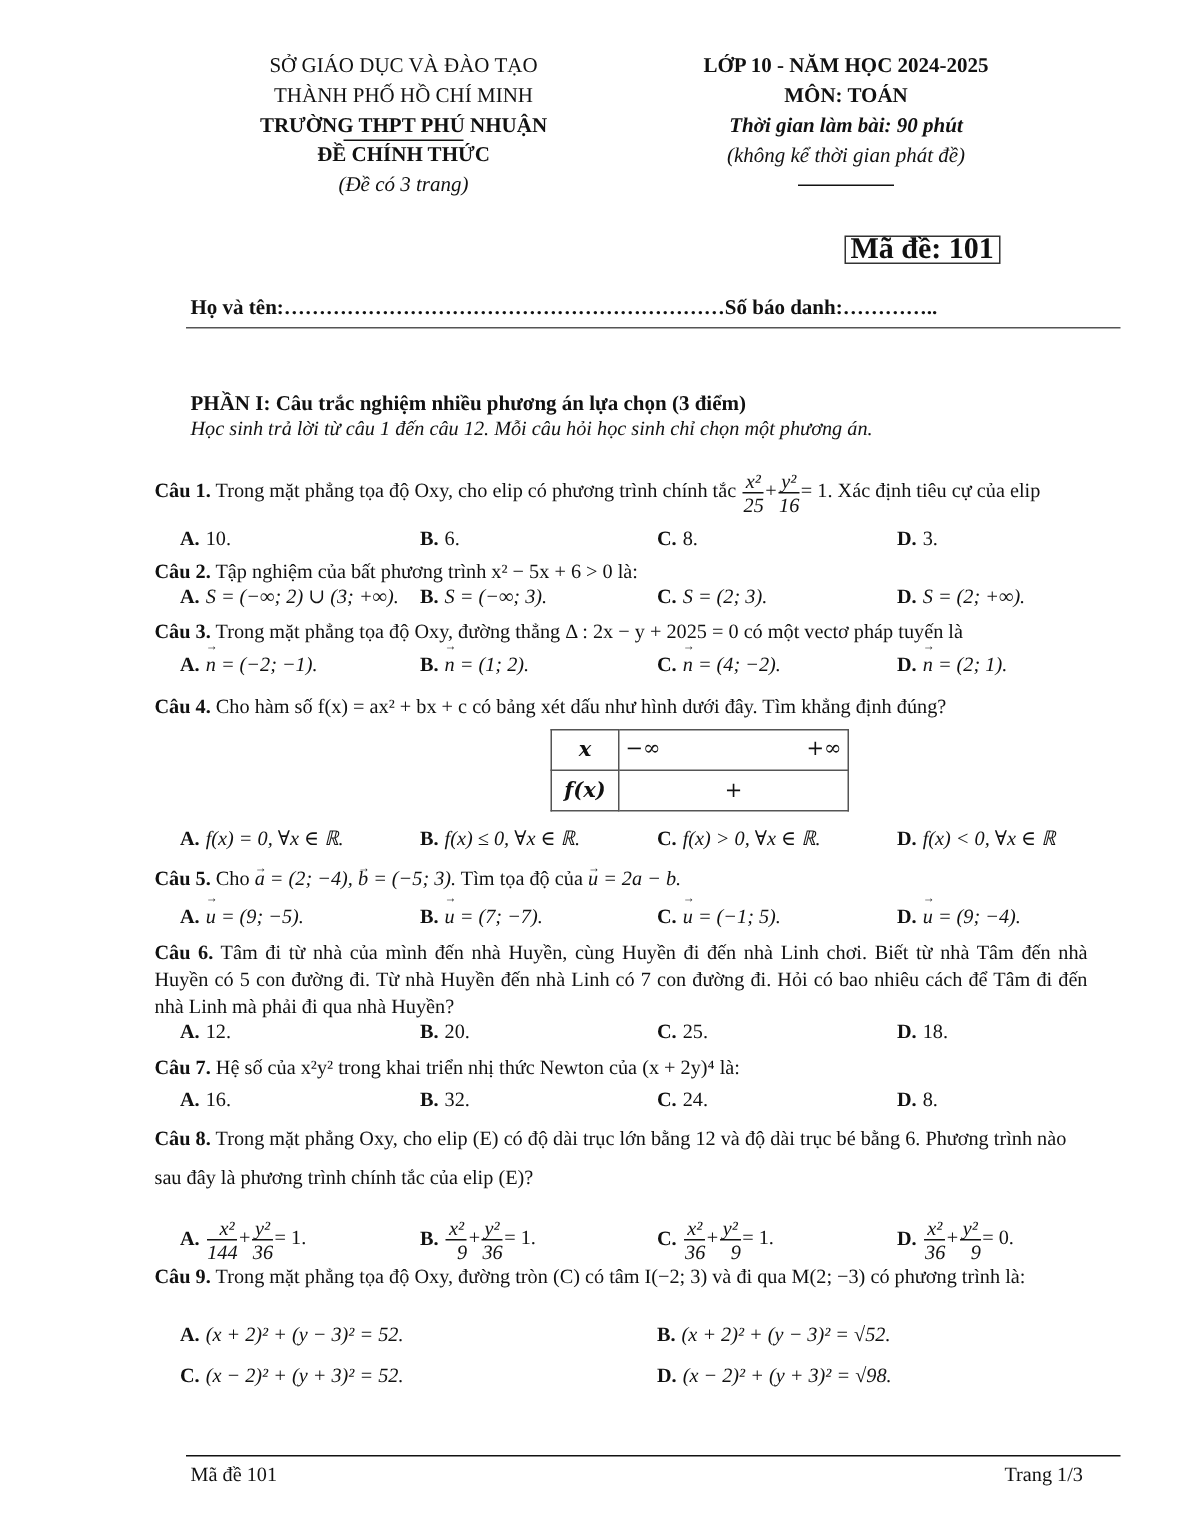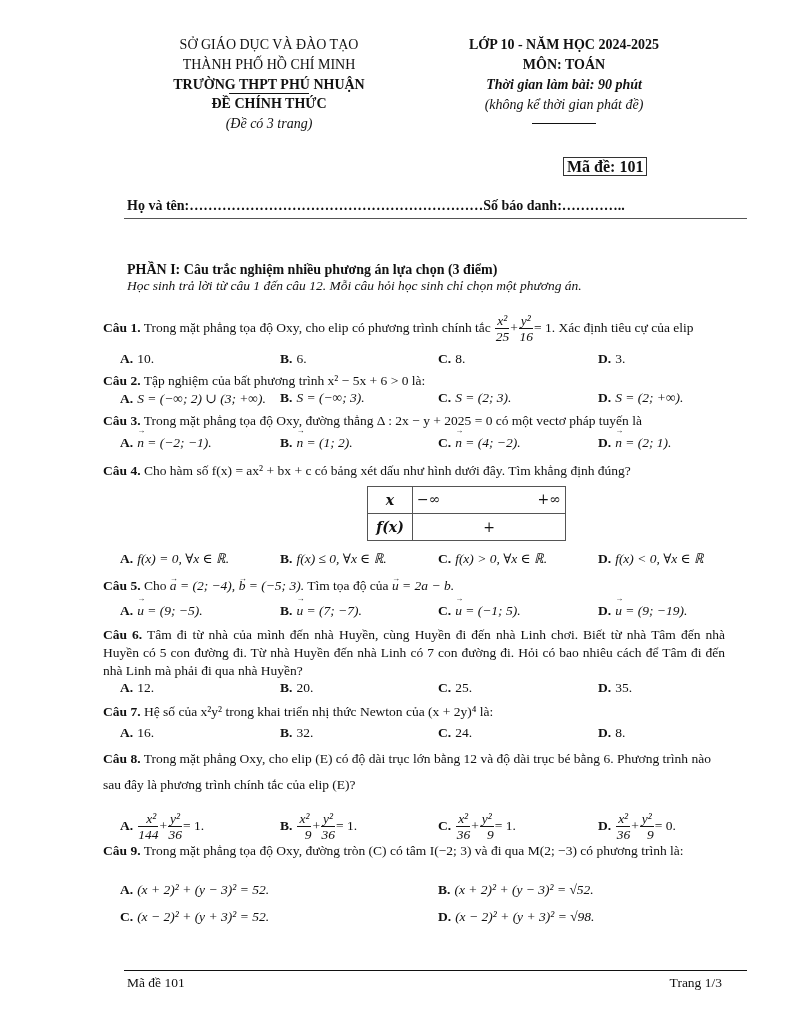--- a/index.html
+++ b/index.html
@@ -12,21 +12,21 @@
   .abs { position: absolute; margin-left: 24px; }
   .b { font-weight: bold; }
   .i { font-style: italic; }
 
   
   #hdr-left { left: 110px; top: 35px; width: 270px; text-align: center; line-height: 20px; font-size: 14px; }
   #hdr-left .school { font-weight: bold; display: inline-block; }
   #hdr-left .uline { display:block; width: 80px; height: 1px; background:#111; margin: -2px auto 0 auto; }
   #hdr-right { left: 390px; top: 35px; width: 300px; text-align: center; line-height: 20px; font-size: 14px; }
   #hdr-right .rule { display:block; width: 64px; height: 1px; background:#111; margin: 8px auto 0 auto; }
-  #exam-code { left: 539px; top: 157px; border: 1px solid #333; padding: 0 3px; font-weight: bold; font-size: 16px; line-height: 17px; }
+  #exam-code { left: 539px; top: 157px; border: 1px solid #333; padding: 0 3px; font-weight: bold; font-size: 20px; line-height: 17px; }
 
   #name-line { left: 103px; top: 198px; font-weight: bold; font-size: 14px; }
   #name-rule { left: 100px; top: 218px; width: 623px; height: 1px; background: #555; }
 
   #part1 { left: 103px; top: 262px; font-weight: bold; font-size: 14px; }
   #part1-note { left: 103px; top: 278px; font-style: italic; font-size: 13.5px; }
 
   .q { position: absolute; left: 103px; width: 622px; line-height: 19px; }
   .qn { font-weight: bold; }
   .opts { position: absolute; left: 120px; width: 600px; height: 20px; }
@@ -144,32 +144,32 @@
   <span>Cho</span>
   <span class="vec">a = (2; −4),</span>
   <span class="vec">b = (−5; 3).</span>
   <span>Tìm tọa độ của</span>
   <span class="vec">u = 2a − b.</span>
 </div>
 <div class="opts" style="top:603px;">
   <div class="opt o0"><span class="lbl">A.</span><span class="vec">u = (9; −5).</span></div>
   <div class="opt o1"><span class="lbl">B.</span><span class="vec">u = (7; −7).</span></div>
   <div class="opt o2"><span class="lbl">C.</span><span class="vec">u = (−1; 5).</span></div>
-  <div class="opt o3"><span class="lbl">D.</span><span class="vec">u = (9; −19).</span></div>
+  <div class="opt o3"><span class="lbl">D.</span><span class="vec">u = (9; −4).</span></div>
 </div>
 
 <div class="q" style="top:626px; line-height:18px; text-align:justify;">
   <span class="qn">Câu 6.</span>
   <span>Tâm đi từ nhà của mình đến nhà Huyền, cùng Huyền đi đến nhà Linh chơi. Biết từ nhà Tâm đến nhà Huyền có 5 con đường đi. Từ nhà Huyền đến nhà Linh có 7 con đường đi. Hỏi có bao nhiêu cách để Tâm đi đến nhà Linh mà phải đi qua nhà Huyền?</span>
 </div>
 <div class="opts" style="top:680px;">
   <div class="opt o0"><span class="lbl">A.</span><span>12.</span></div>
   <div class="opt o1"><span class="lbl">B.</span><span>20.</span></div>
   <div class="opt o2"><span class="lbl">C.</span><span>25.</span></div>
-  <div class="opt o3"><span class="lbl">D.</span><span>35.</span></div>
+  <div class="opt o3"><span class="lbl">D.</span><span>18.</span></div>
 </div>
 
 <div class="q" style="top:702px;">
   <span class="qn">Câu 7.</span>
   <span>Hệ số của x²y² trong khai triển nhị thức Newton của (x + 2y)⁴ là:</span>
 </div>
 <div class="opts" style="top:725px;">
   <div class="opt o0"><span class="lbl">A.</span><span>16.</span></div>
   <div class="opt o1"><span class="lbl">B.</span><span>32.</span></div>
   <div class="opt o2"><span class="lbl">C.</span><span>24.</span></div>

